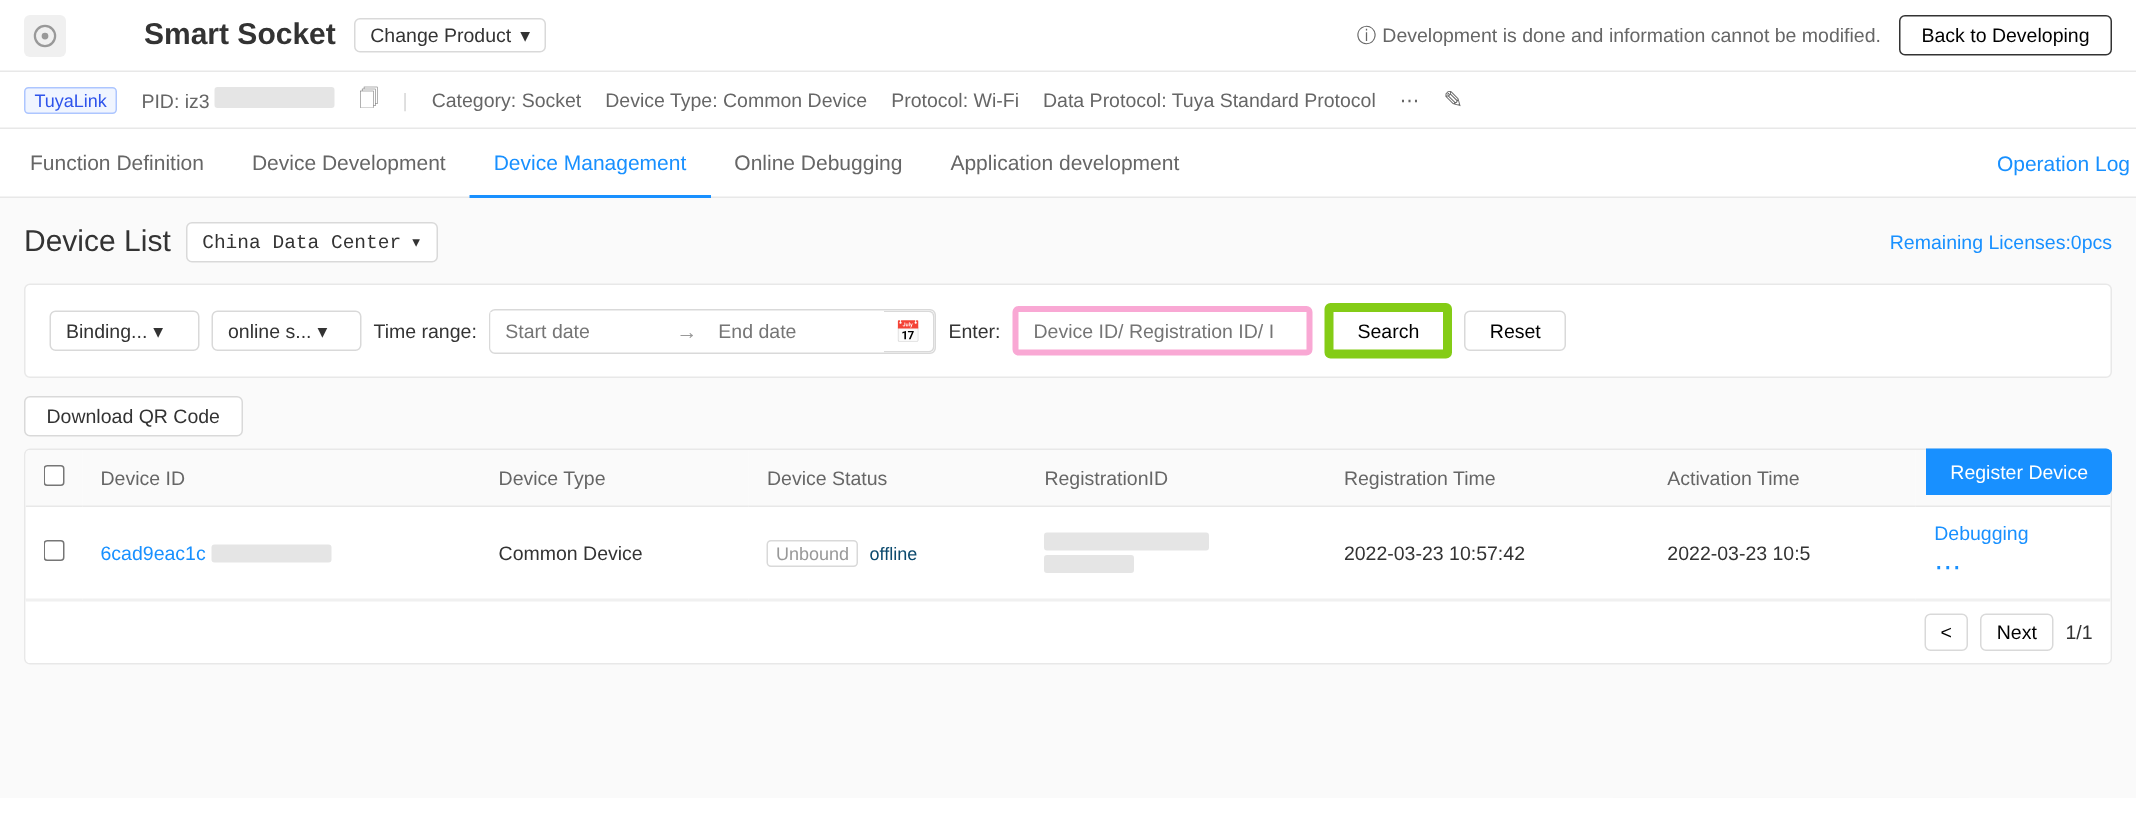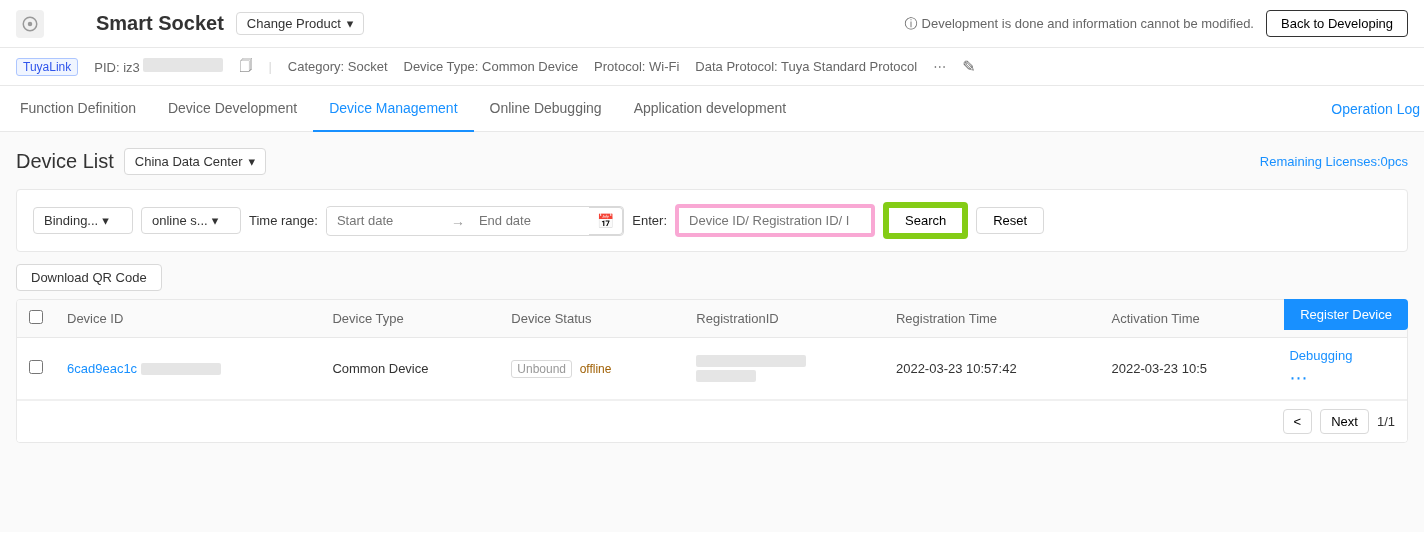--- a/index.html
+++ b/index.html
@@ -28,21 +28,21 @@
     .nav-tabs { display: flex; align-items: center; padding: 0 4px; border-bottom: 1px solid #e8e8e8; background: #fff; }
     .nav-tab { padding: 14px 16px; font-size: 14px; color: #666; cursor: pointer; border-bottom: 2px solid transparent; margin-bottom: -1px; }
     .nav-tab.active { color: #1890ff; border-bottom-color: #1890ff; font-weight: 500; }
     .nav-spacer { flex: 1; }
     .operation-log-link { font-size: 14px; color: #1890ff; cursor: pointer; padding: 14px 0; }
 
     
     .content { padding: 16px; background: #fafafa; min-height: 400px; }
     .content-header { display: flex; align-items: center; justify-content: space-between; margin-bottom: 14px; }
     .device-list-label { font-size: 20px; font-weight: 500; }
-    .data-center-select { border: 1px solid #d9d9d9; border-radius: 4px; padding: 5px 10px; font-size: 13px; cursor: pointer; background: #fff; display: flex; align-items: center; gap: 6px; }
+    .data-center-select { border: 1px solid #d9d9d9; border-radius: 4px; padding: 5px 10px; font-size: 13px; cursor: pointer; background: #fff; display: flex; align-items: center; gap: 6px; font-family: Liberation Mono, monospace; }
     .remaining { font-size: 13px; color: #1890ff; }
 
     
     .filter-bar { display: flex; align-items: center; gap: 8px; margin-bottom: 12px; background: #fff; padding: 12px 16px; border: 1px solid #e8e8e8; border-radius: 4px; }
     .filter-select { border: 1px solid #d9d9d9; border-radius: 4px; padding: 5px 10px; font-size: 13px; cursor: pointer; background: #fff; display: flex; align-items: center; gap: 4px; min-width: 100px; }
     .time-range-label { font-size: 13px; color: #333; white-space: nowrap; }
     .date-input { border: 1px solid #d9d9d9; border-radius: 4px; padding: 5px 10px; font-size: 13px; color: #bbb; background: #fff; width: 120px; }
     .date-arrow { color: #999; }
     .date-cal { border: 1px solid #d9d9d9; border-radius: 0 4px 4px 0; padding: 5px 8px; background: #fff; cursor: pointer; border-left: none; display: flex; align-items: center; }
     .date-range-wrapper { display: flex; align-items: center; border: 1px solid #d9d9d9; border-radius: 4px; background: #fff; }
@@ -62,21 +62,21 @@
     .table-wrapper { background: #fff; border: 1px solid #e8e8e8; border-radius: 4px; overflow: hidden; position: relative; }
     table { width: 100%; border-collapse: collapse; }
     thead { background: #fafafa; }
     th { padding: 10px 12px; font-size: 13px; color: #666; font-weight: 500; border-bottom: 1px solid #e8e8e8; text-align: left; white-space: nowrap; }
     td { padding: 10px 12px; font-size: 13px; color: #333; border-bottom: 1px solid #f0f0f0; white-space: nowrap; }
     .checkbox-col { width: 32px; }
     .checkbox { width: 14px; height: 14px; cursor: pointer; }
     .device-id-link { color: #1890ff; cursor: pointer; display: flex; align-items: center; gap: 4px; }
     .device-id-blur { display: inline-block; width: 80px; height: 12px; background: #ccc; border-radius: 2px; opacity: 0.5; vertical-align: middle; }
     .status-unbound { color: #999; font-size: 12px; border: 1px solid #d9d9d9; border-radius: 3px; padding: 1px 5px; margin-right: 4px; }
-    .status-offline { color: #a16207; font-size: 12px; }
+    .status-offline { color: #0c4a6e; font-size: 12px; }
     .reg-id-blur { display: inline-block; width: 110px; height: 12px; background: #ccc; border-radius: 2px; opacity: 0.5; }
     .reg-id-cont { display: flex; flex-direction: column; gap: 3px; }
     .action-dots { color: #1890ff; cursor: pointer; font-size: 18px; letter-spacing: 2px; }
 
     
     .pagination { display: flex; align-items: center; justify-content: flex-end; padding: 8px 12px; background: #fff; border-top: 1px solid #f0f0f0; gap: 8px; }
     .page-btn { border: 1px solid #d9d9d9; border-radius: 4px; padding: 4px 10px; font-size: 13px; cursor: pointer; background: #fff; }
     .page-info { font-size: 13px; color: #333; }
 
     

